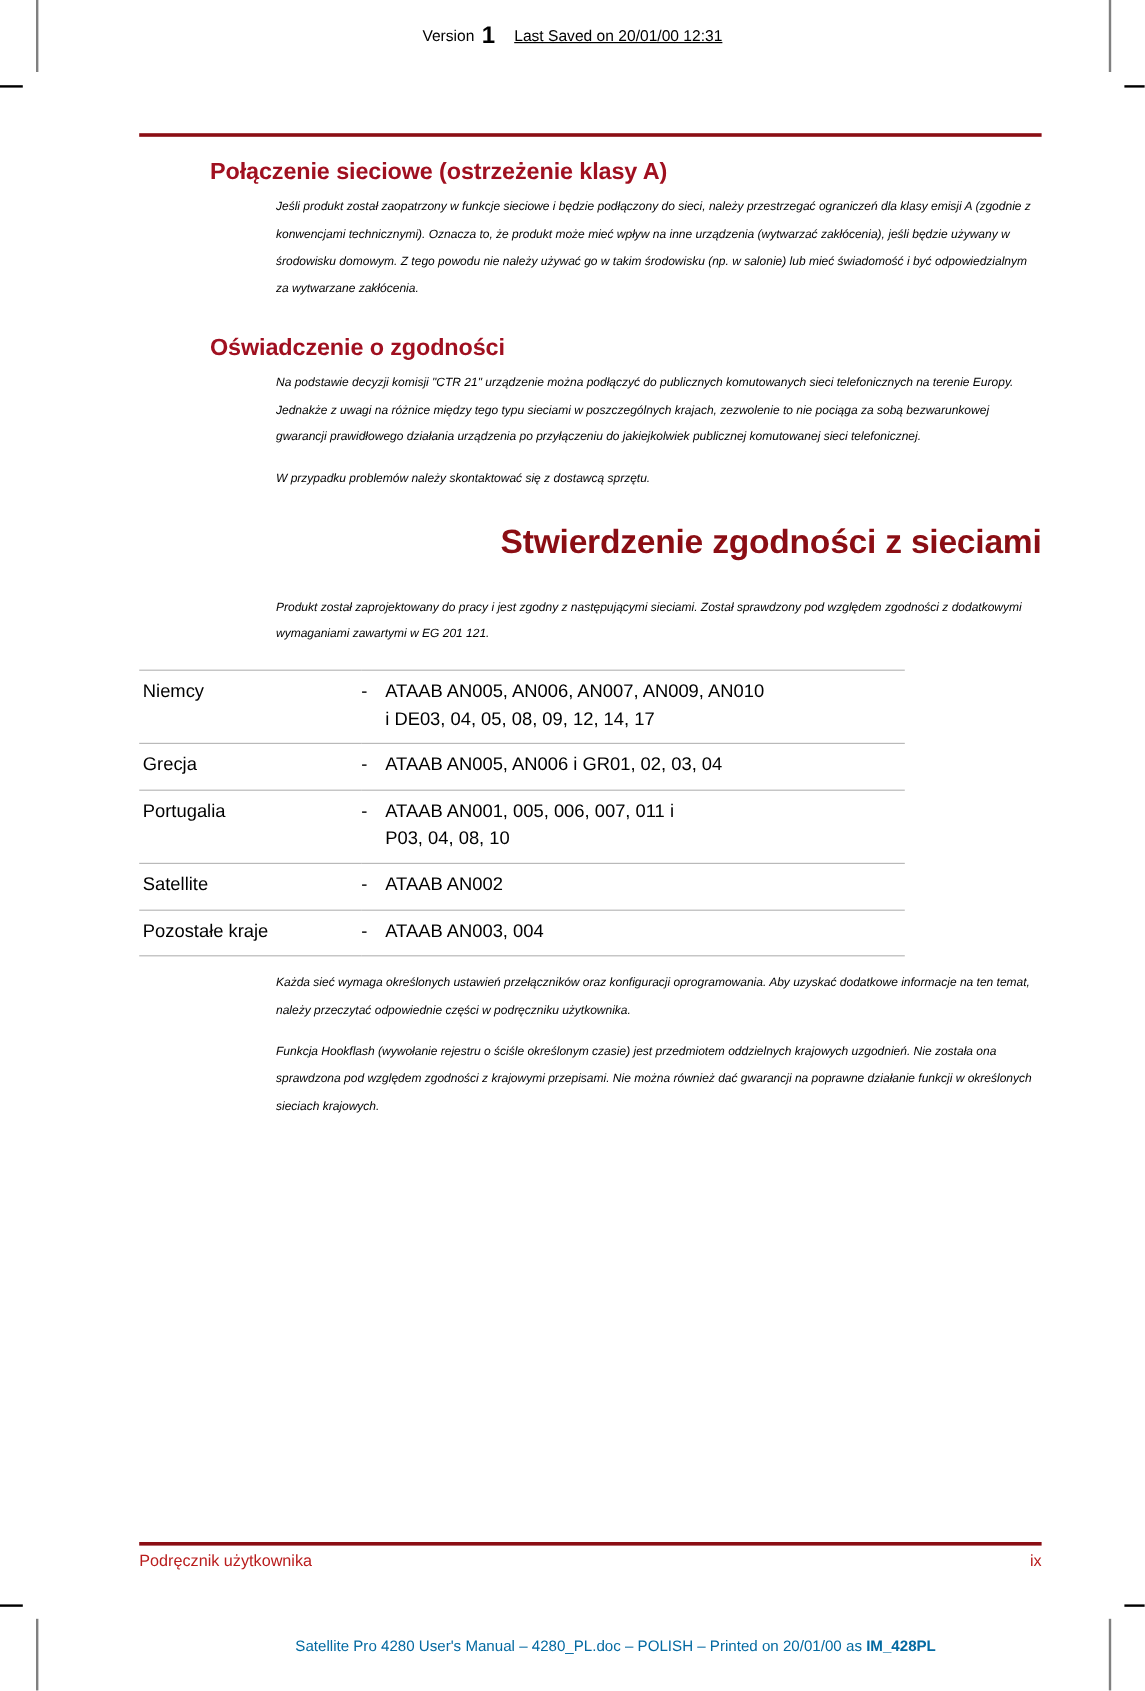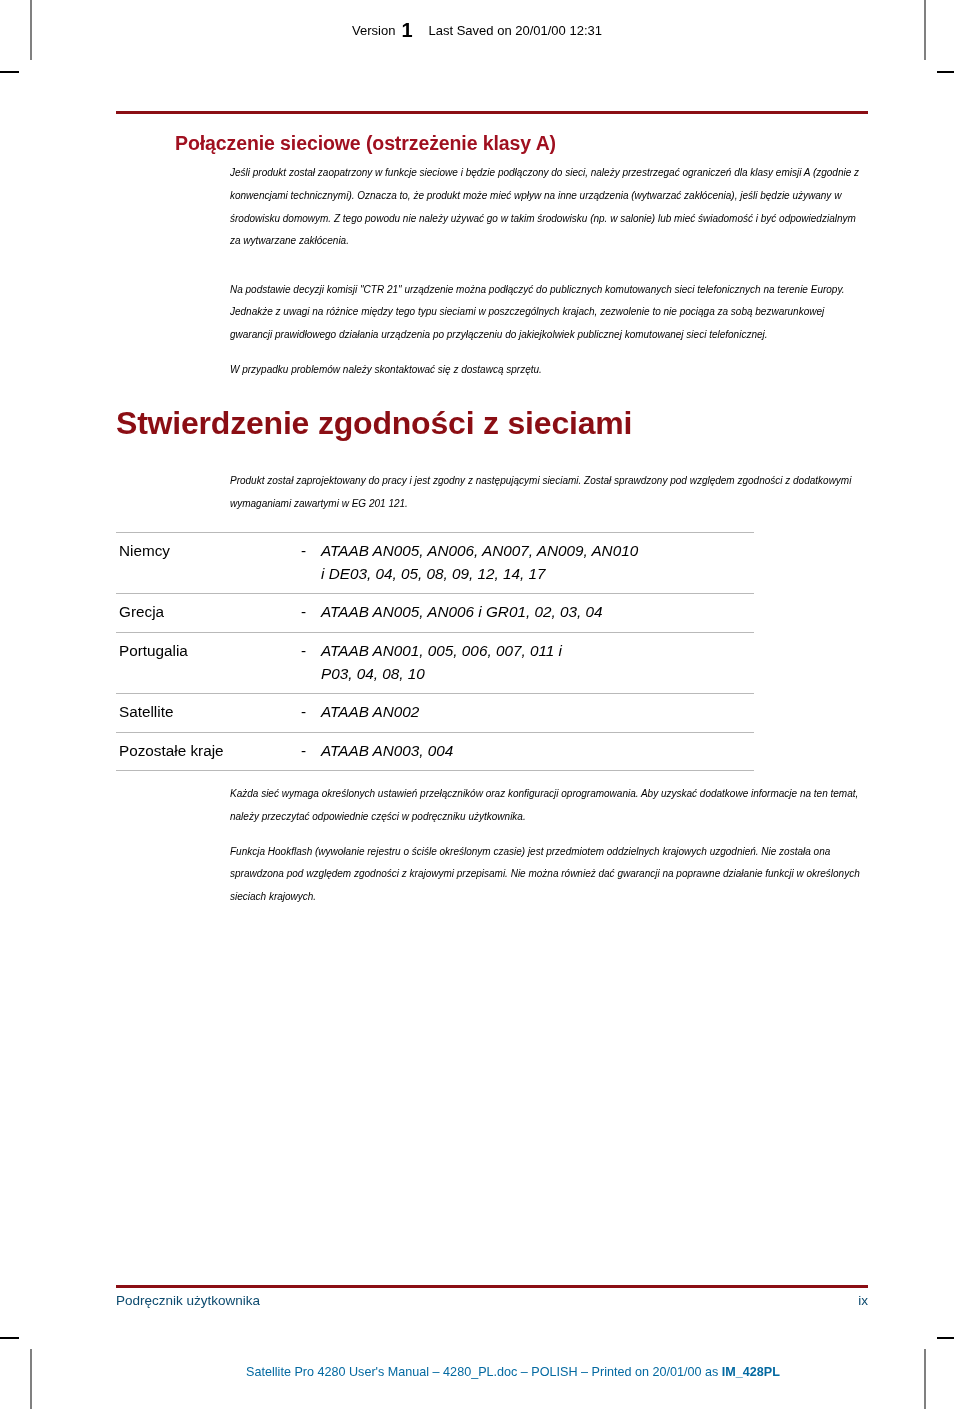--- a/index.html
+++ b/index.html
@@ -50,21 +50,21 @@
     color: #000;
     white-space: nowrap;
   }
   .doc-header .ver-label { }
   .doc-header .ver-num {
     font-weight: bold;
     font-size: 20px;
     vertical-align: -2px;
     margin: 0 8px 0 6px;
   }
-  .doc-header .saved { margin-left: 8px; }
+  .doc-header .saved { margin-left: 8px; text-decoration: underline; }
 
   
   .top-rule {
     position: absolute;
     left: 116px;
     top: 111px;
     width: 752px;
     height: 3px;
     background: #8B0E14;
   }
@@ -81,26 +81,27 @@
     color: #A01020;
     font-size: 19.5px;
     font-weight: bold;
     margin: 0 0 8px 0;
     padding-left: 59px;
     letter-spacing: -0.1px;
     line-height: 1.15;
   }
   h1.main-head {
     color: #8B0E14;
-    font-size: 32px;
+    font-size: 28px;
     font-weight: bold;
     margin: 0;
     padding: 0;
     line-height: 1.15;
     letter-spacing: -0.2px;
+    text-align: right;
   }
 
   p.body {
     margin: 0;
     padding-left: 114px;
     font-size: 10px;
     line-height: 22.6px;
     color: #000;
     text-align: left;
     font-style: italic;
@@ -132,21 +133,20 @@
   }
   .net-table td.value .dash {
     position: absolute;
     left: 0;
     top: 7px;
   }
   .net-table td.value .val-text {
     display: block;
     padding-left: 20px;
     white-space: pre-line;
-    font-style: italic;
   }
 
   .post-table-gap { height: 12px; }
 
   
   .foot-rule {
     position: absolute;
     left: 116px;
     top: 1285px;
     width: 752px;
@@ -154,21 +154,21 @@
     background: #8B0E14;
   }
   .foot-row {
     position: absolute;
     left: 116px;
     top: 1293px;
     width: 752px;
     display: flex;
     justify-content: space-between;
     align-items: baseline;
-    color: #0c4a6e;
+    color: #b91c1c;
     font-size: 13.5px;
   }
   .status-line {
     position: absolute;
     left: 0;
     top: 1365px;
     width: 954px;
     text-align: center;
     font-size: 12.6px;
     color: #0369a1;
@@ -197,20 +197,21 @@
 
   <div class="top-rule"></div>
 
   <div class="content">
 
     <h2 class="sub-head">Połączenie sieciowe (ostrzeżenie klasy A)</h2>
     <p class="body">Jeśli produkt został zaopatrzony w funkcje sieciowe i będzie podłączony do sieci, należy przestrzegać ograniczeń dla klasy emisji A (zgodnie z konwencjami technicznymi). Oznacza to, że produkt może mieć wpływ na inne urządzenia (wytwarzać zakłócenia), jeśli będzie używany w środowisku domowym. Z tego powodu nie należy używać go w takim środowisku (np. w salonie) lub mieć świadomość i być odpowiedzialnym za wytwarzane zakłócenia.</p>
 
     <div class="sec-gap-1"></div>
 
+    <h2 class="sub-head">Oświadczenie o zgodności</h2>
     <p class="body">Na podstawie decyzji komisji "CTR 21" urządzenie można podłączyć do publicznych komutowanych sieci telefonicznych na terenie Europy. Jednakże z uwagi na różnice między tego typu sieciami w poszczególnych krajach, zezwolenie to nie pociąga za sobą bezwarunkowej gwarancji prawidłowego działania urządzenia po przyłączeniu do jakiejkolwiek publicznej komutowanej sieci telefonicznej.</p>
     <p class="body">W przypadku problemów należy skontaktować się z dostawcą sprzętu.</p>
 
     <div class="sec-gap-2"></div>
 
     <h1 class="main-head">Stwierdzenie zgodności z sieciami</h1>
 
     <div class="sec-gap-3"></div>
 
     <p class="body">Produkt został zaprojektowany do pracy i jest zgodny z następującymi sieciami. Został sprawdzony pod względem zgodności z dodatkowymi wymaganiami zawartymi w EG 201 121.</p>

